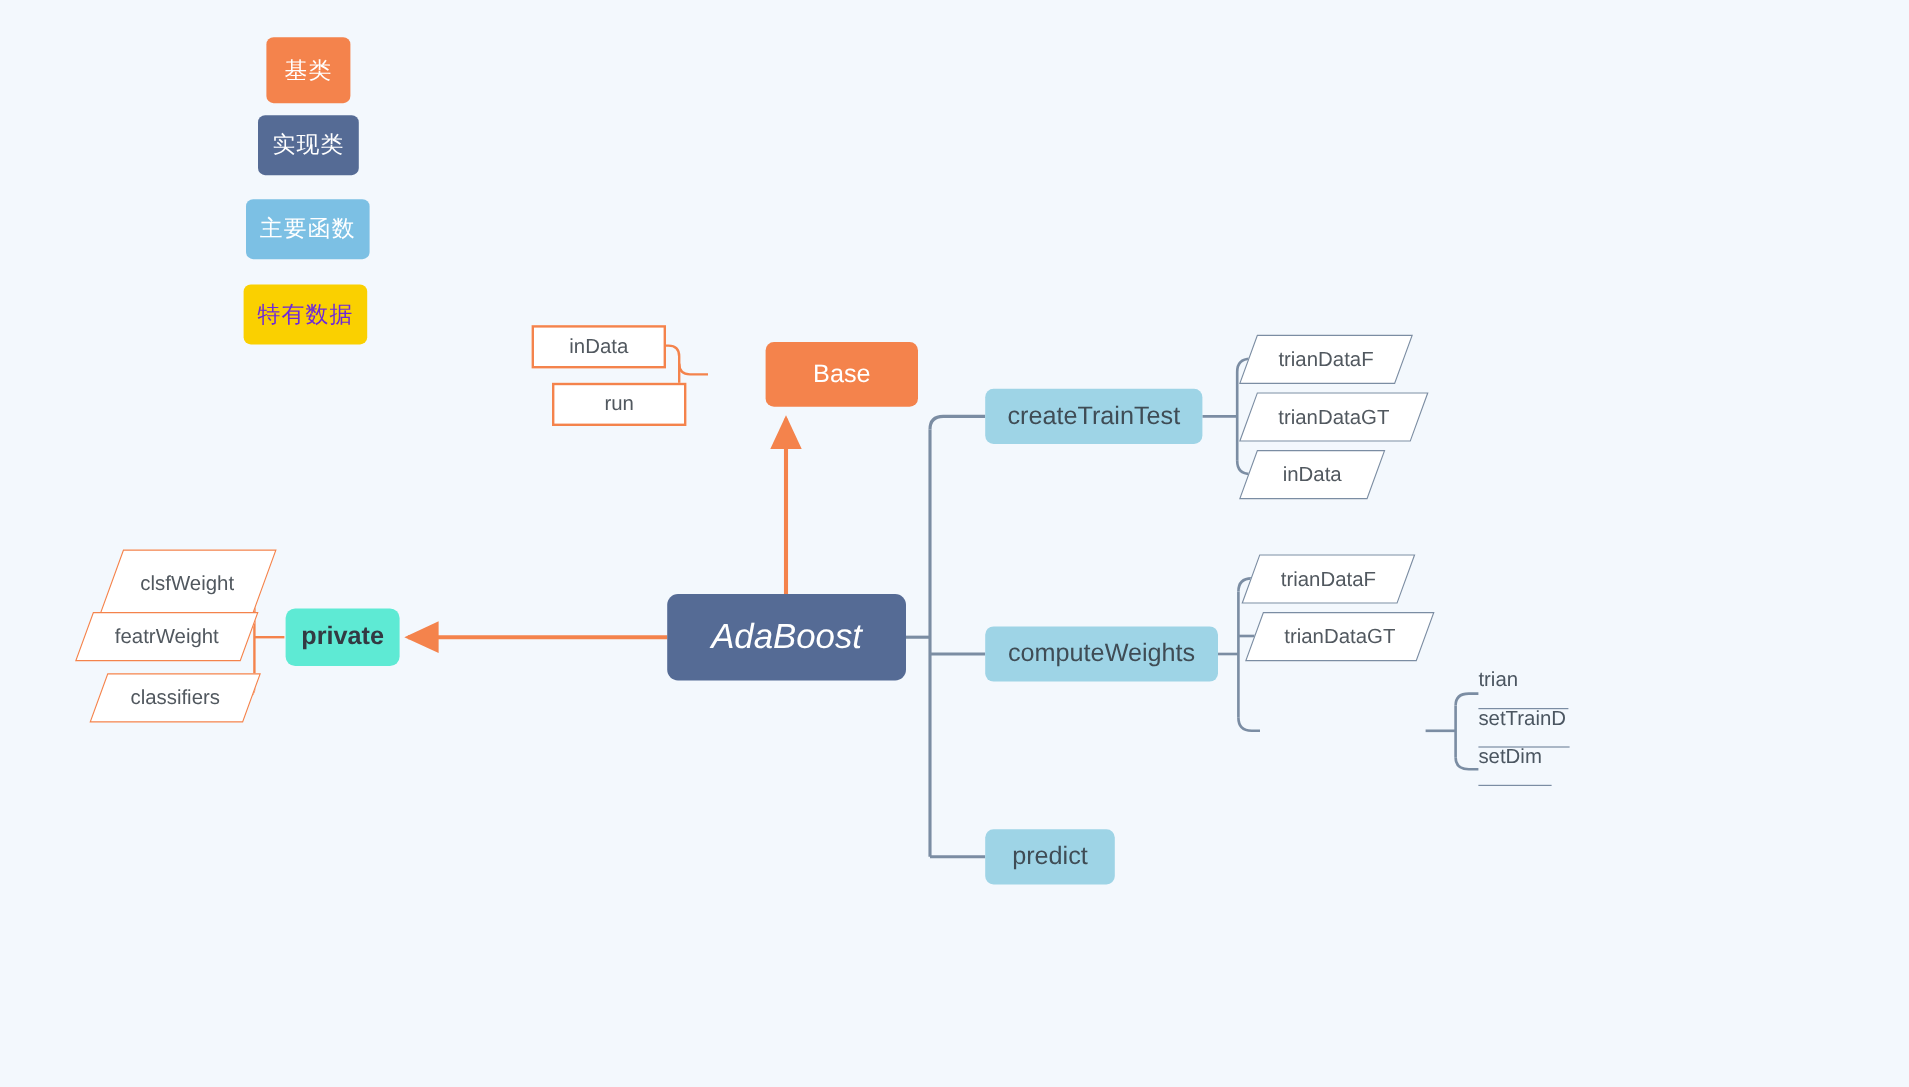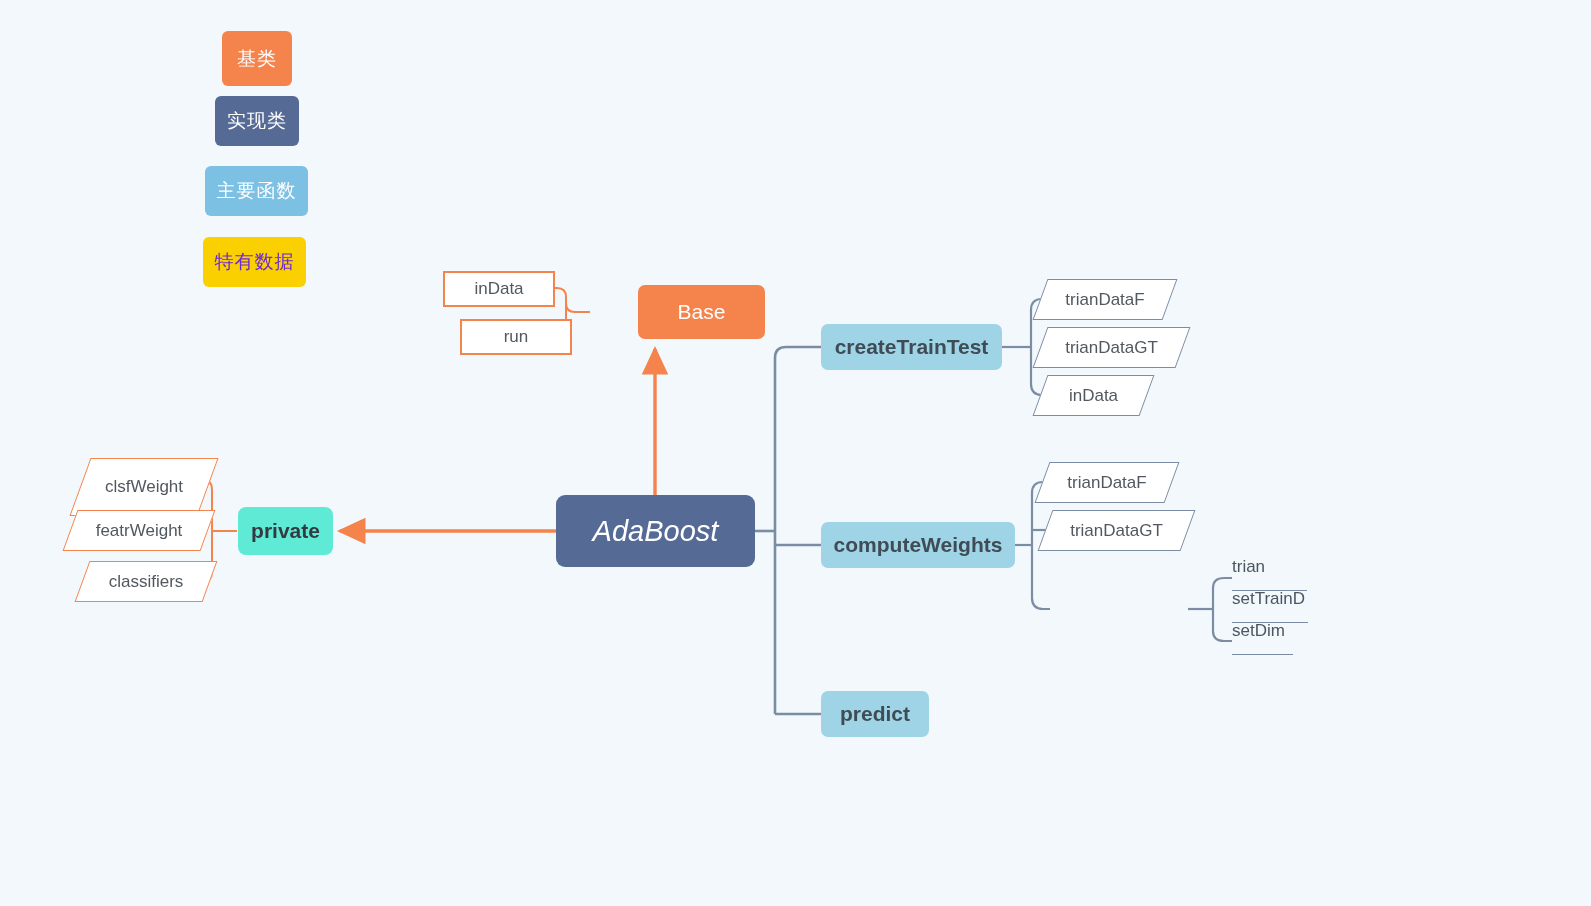--- a/index.html
+++ b/index.html
@@ -60,21 +60,20 @@
     background: #556b95;
     border-radius: 9px;
     color: #ffffff;
     font-size: 29px;
   }
   .node-fn {
     background: #9ed4e6;
     border-radius: 7px;
     color: #3f4c55;
     font-size: 21px;
-    font-weight: bold;
   }
   .node-private {
     background: #5eead4;
     border-radius: 8px;
     color: #333a42;
     font-size: 21px;
     font-weight: bold;
   }
 
   
@@ -194,21 +193,21 @@
   </div>
 
   <div class="node node-root" style="left:556px; top:495px; width:199px; height:72px;font-style:italic;">
     <span>AdaBoost</span>
   </div>
 
   <div class="node node-private" style="left:238px; top:507px; width:95px; height:48px;">
     <span>private</span>
   </div>
 
-  <div class="para orange" style="left:80px; top:458px; width:128px; height:58px;">
+  <div class="para orange" style="left:92px; top:458px; width:128px; height:58px;">
     <span class="skew"></span>
     <span class="txt">clsfWeight</span>
   </div>
   <div class="para orange" style="left:70px; top:510px; width:138px; height:41px;justify-content:center;">
     <span class="skew"></span>
     <span class="txt">featrWeight</span>
   </div>
   <div class="para orange" style="left:82px; top:561px; width:128px; height:41px;">
     <span class="skew"></span>
     <span class="txt">classifiers</span>

